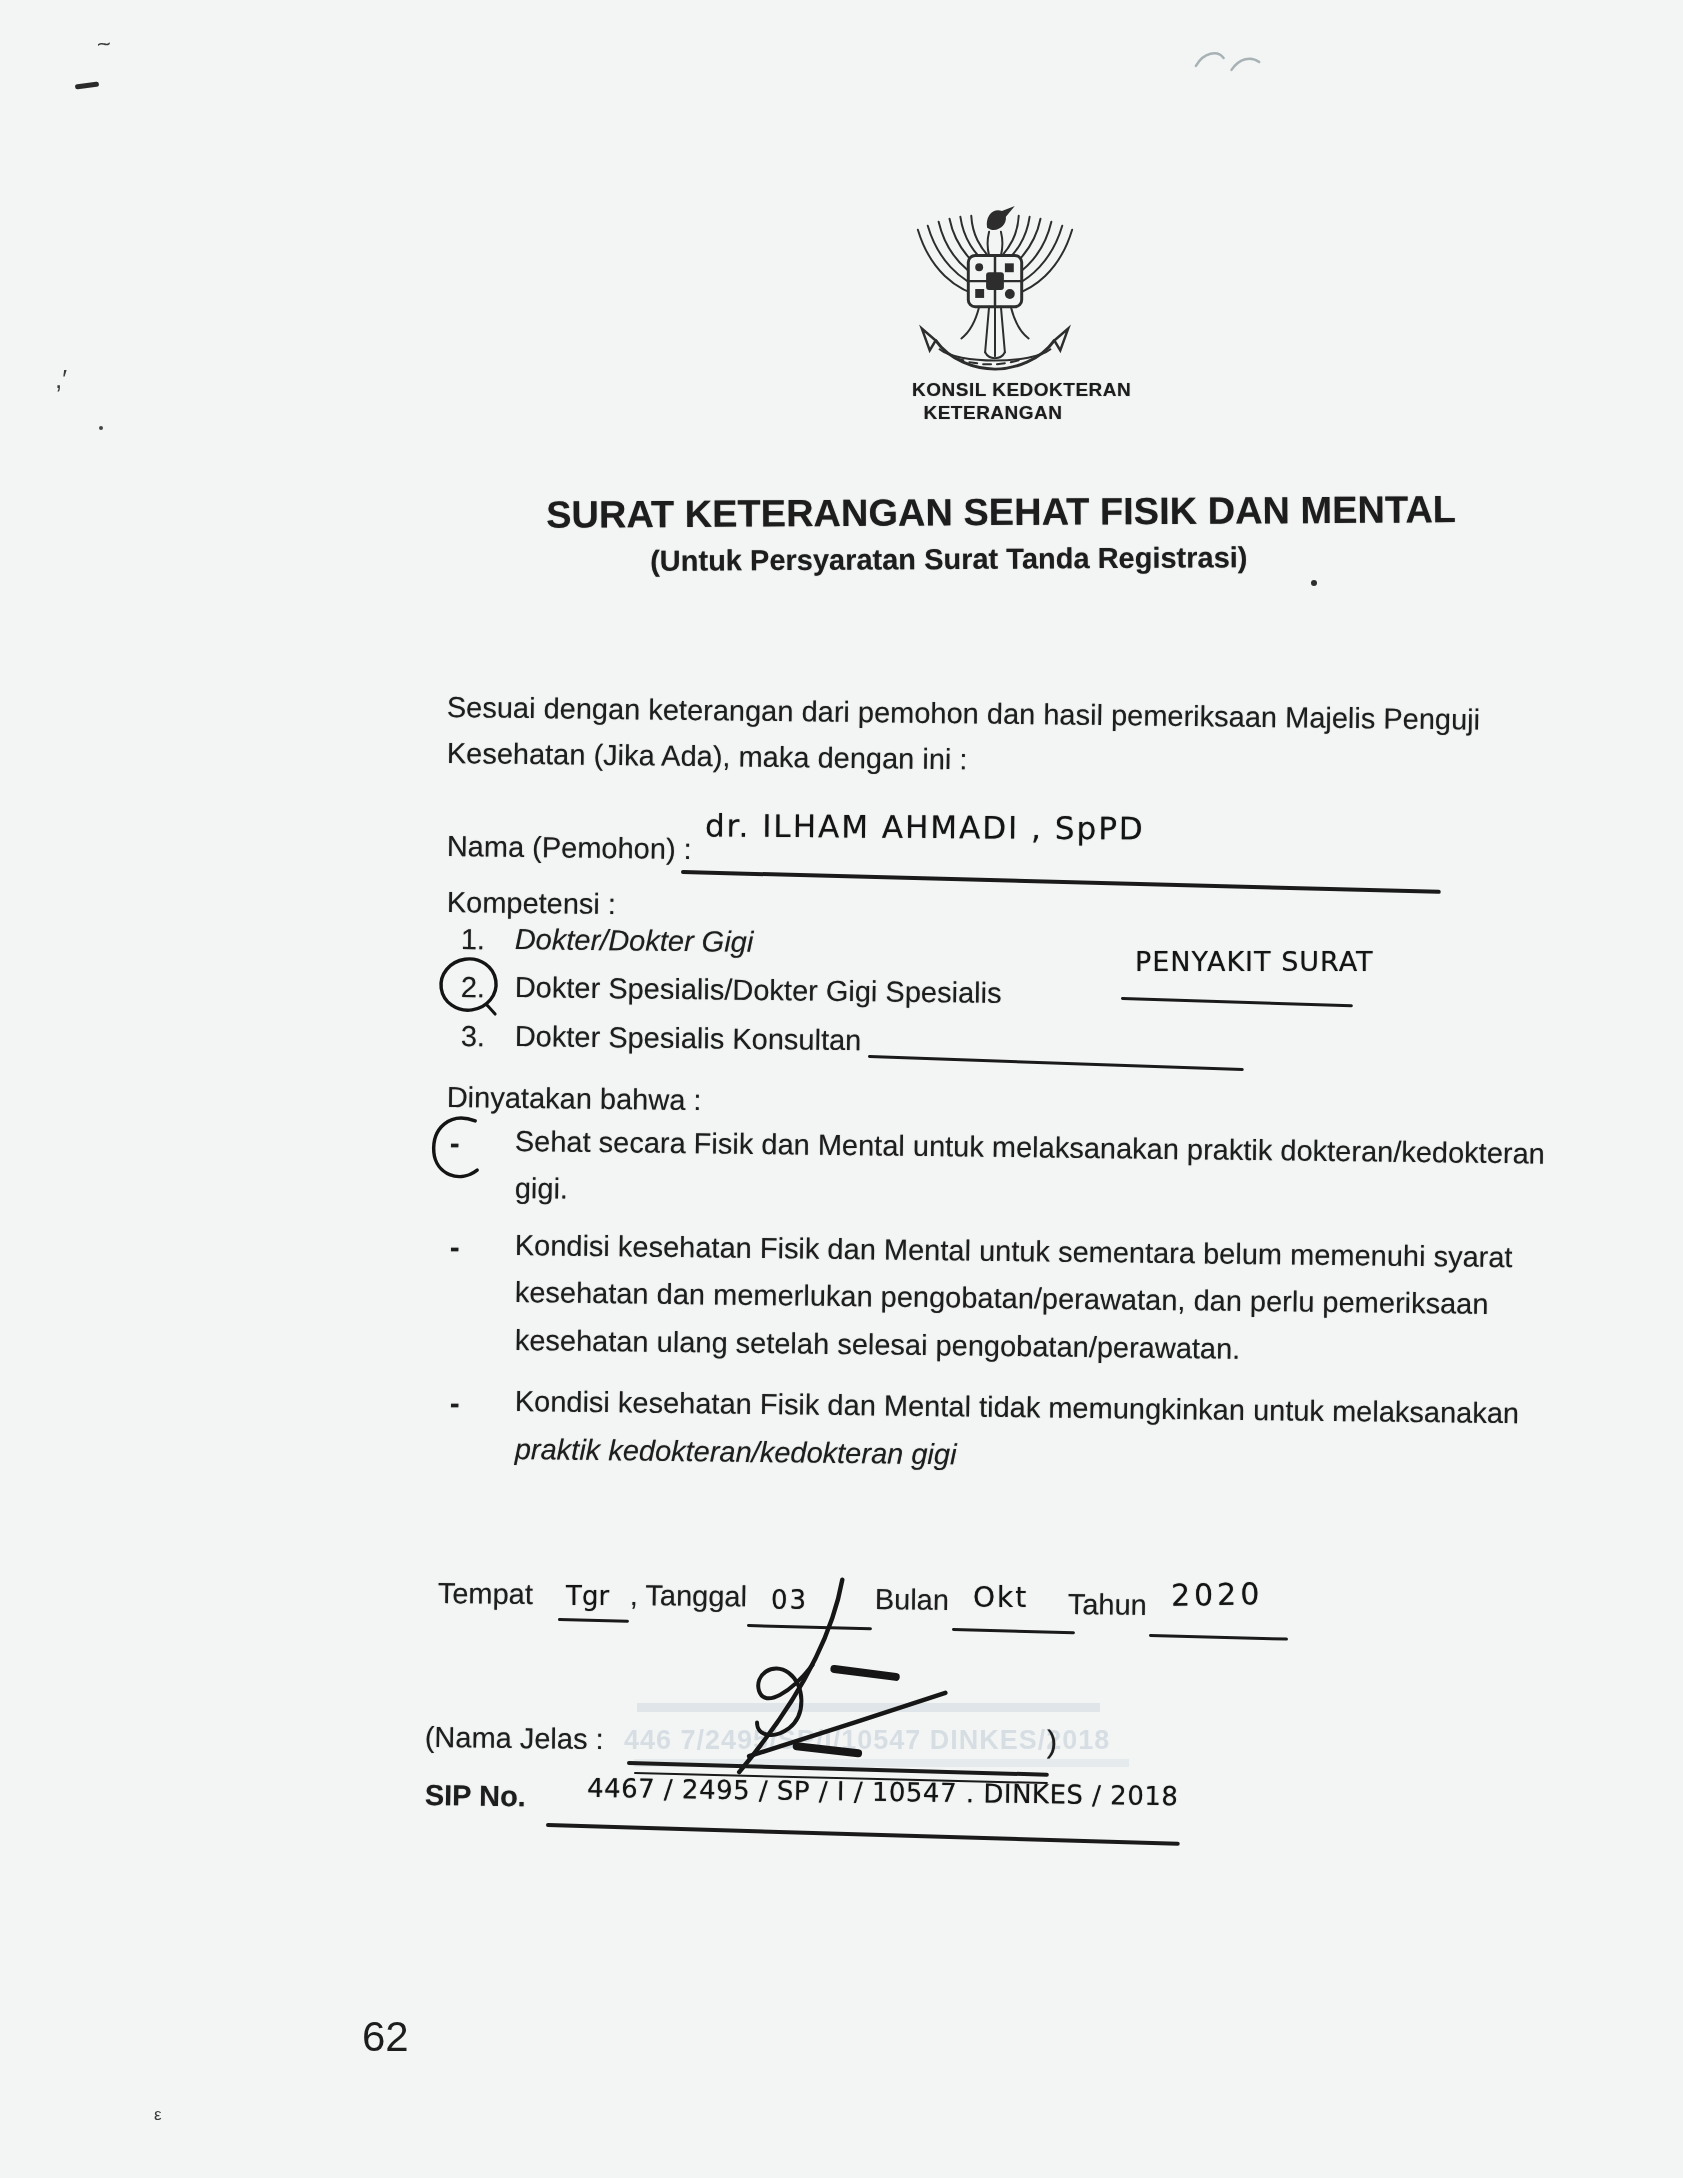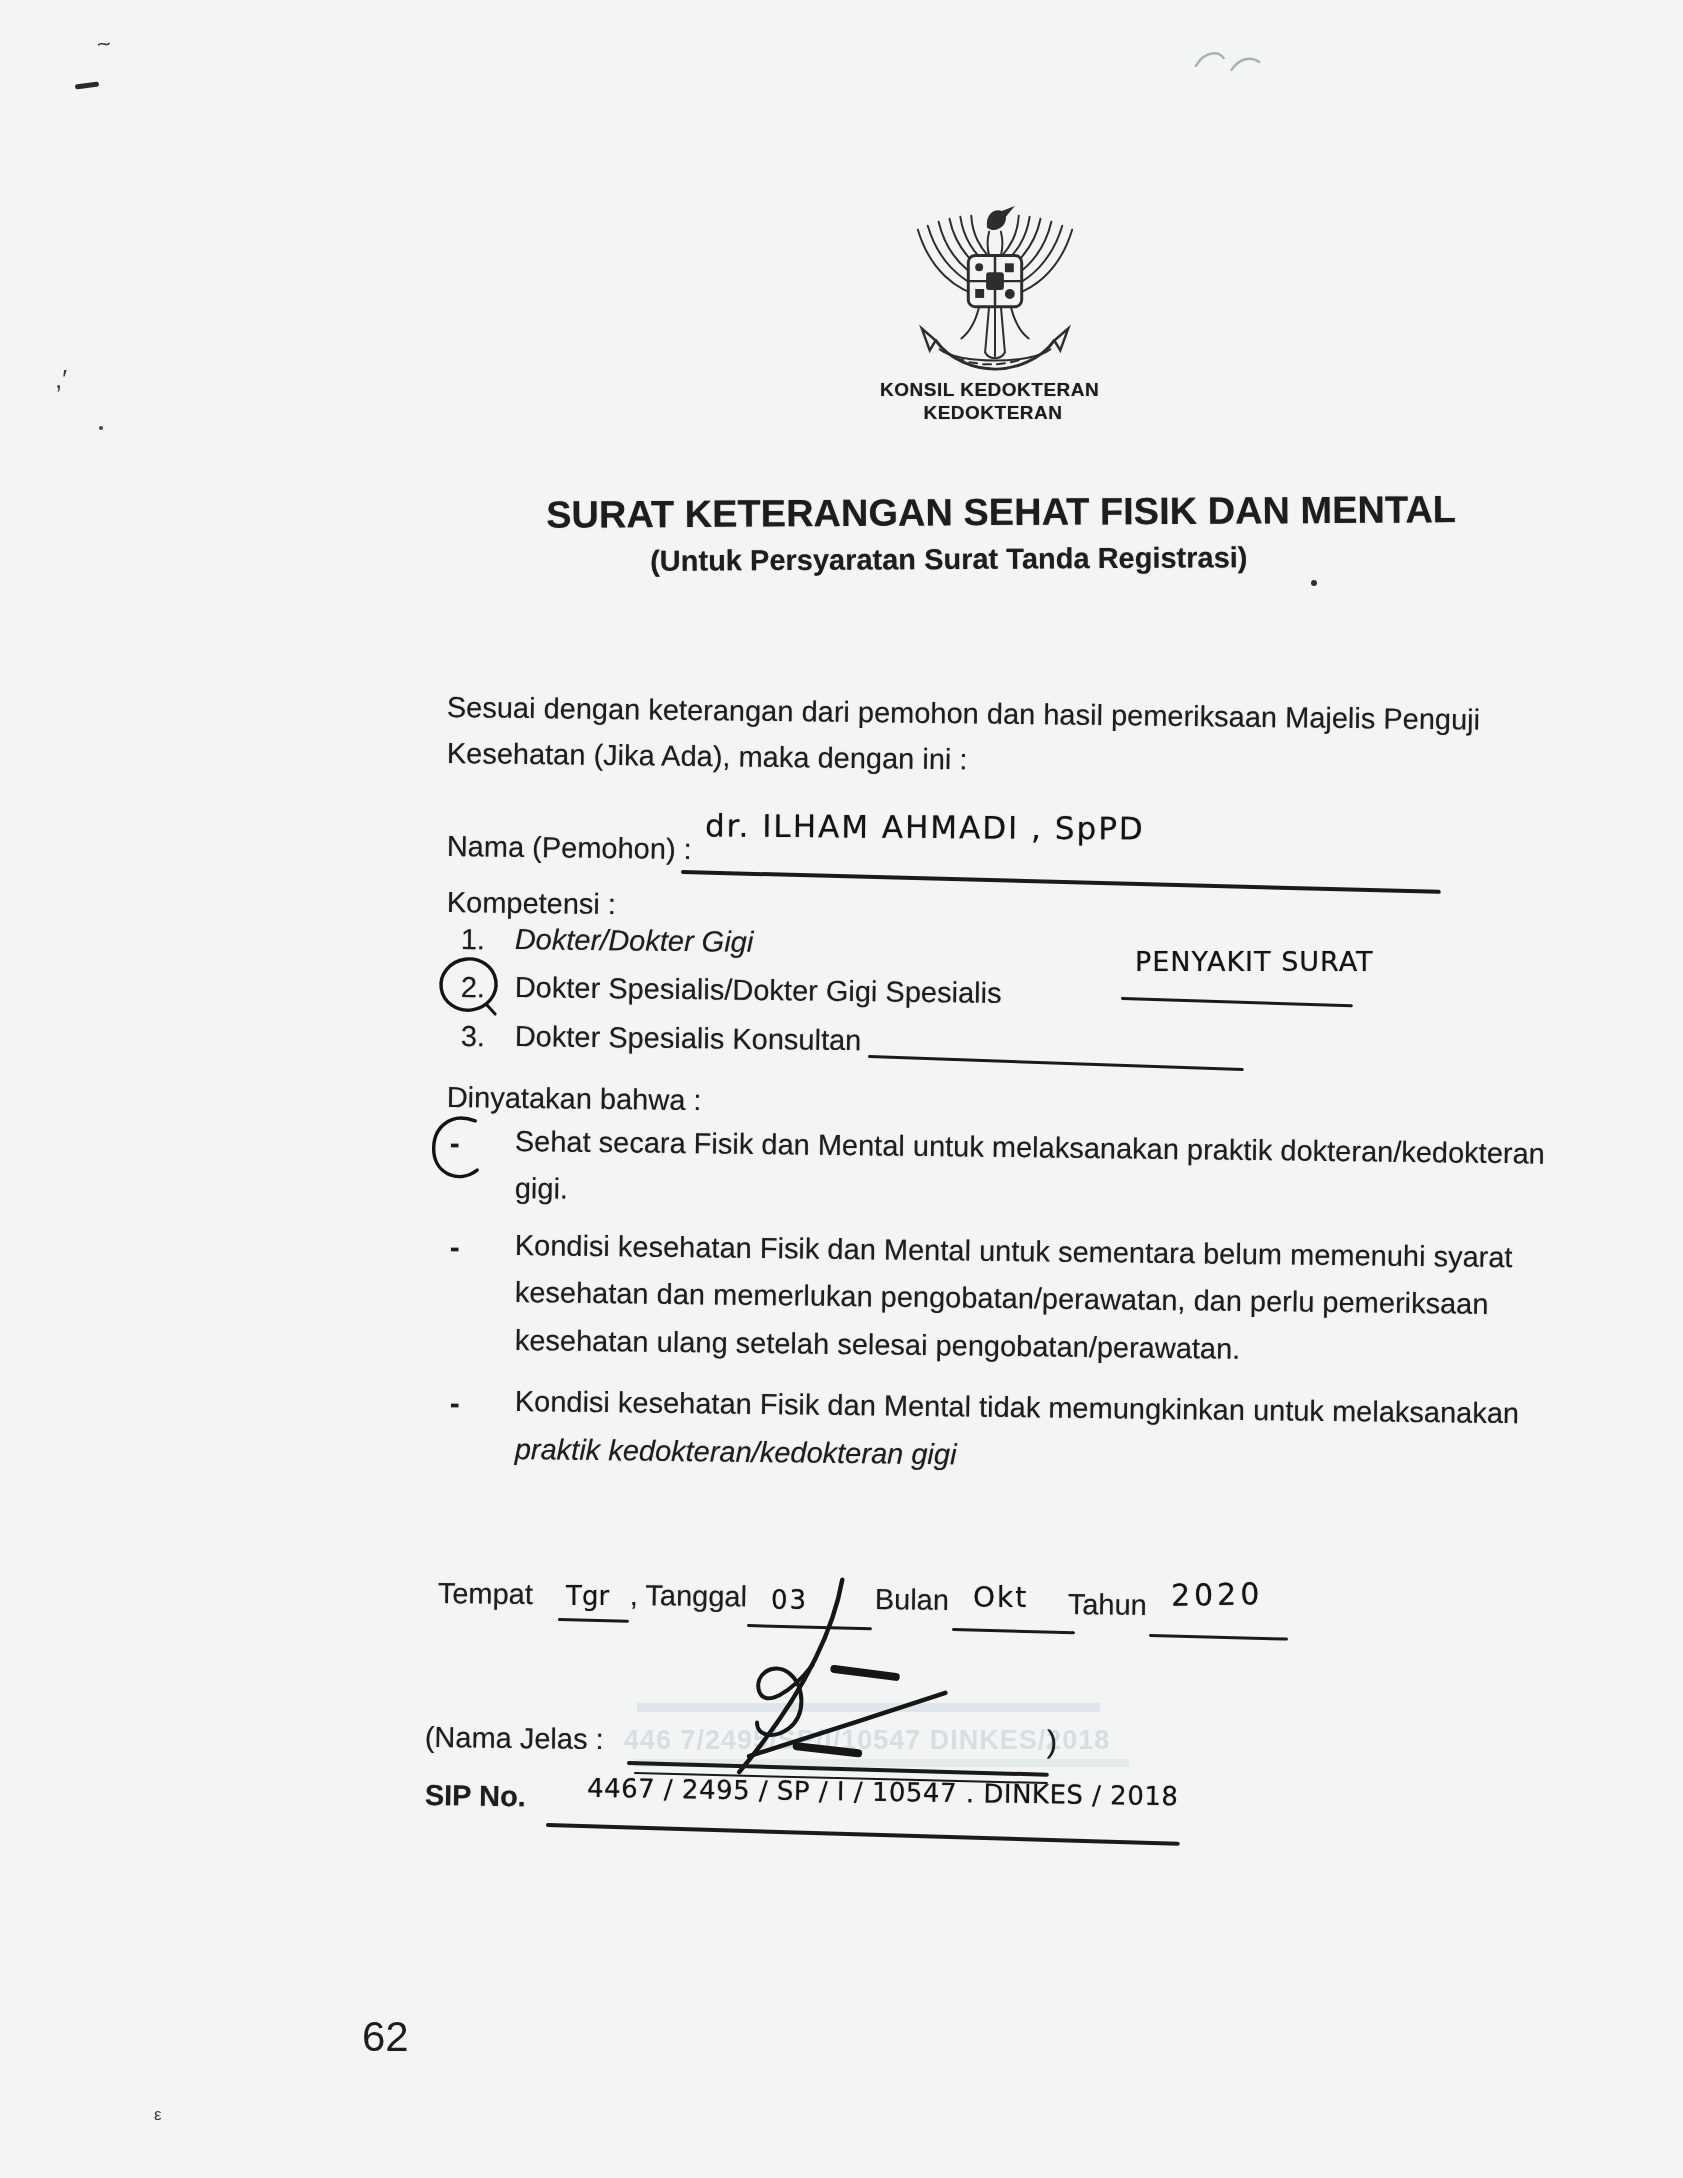--- a/index.html
+++ b/index.html
@@ -66,22 +66,22 @@
       <path d="M84 114 L 80 160 M90 114 L 90 164 M96 114 L 100 160"></path>
       <path d="M80 160 C 84 168, 96 168, 100 160"></path>
       <path d="M30 148 C 44 168, 70 177, 90 177 C 110 177, 136 168, 150 148" stroke-width="3"></path>
       <path d="M34 157 C 52 172, 128 172, 146 157"></path>
       <path d="M30 148 L 16 136 L 24 158 Z" fill="#f2f5f4" stroke-width="2.5"></path>
       <path d="M150 148 L 164 136 L 156 158 Z" fill="#f2f5f4" stroke-width="2.5"></path>
       <path d="M50 166 l 8 2 m 6 2 l 8 1 m 6 1 l 8 0 m 6 0 l 8 -1 m 6 -1 l 8 -2"></path>
     </g>
   </svg>
 
-  <div class="abs print b" style="left:880px;top:379px;width:218px;text-align:center;font-size:19px;letter-spacing:0.5px;">KONSIL KEDOKTERAN</div>
-  <div class="abs print b" style="left:884px;top:402px;width:218px;text-align:center;font-size:19px;letter-spacing:0.5px;">KEDOKTERAN</div>
+  <div class="abs print b" style="left:912px;top:379px;width:218px;text-align:center;font-size:19px;letter-spacing:0.5px;">KONSIL KEDOKTERAN</div>
+  <div class="abs print b" style="left:884px;top:402px;width:218px;text-align:center;font-size:19px;letter-spacing:0.5px;">KETERANGAN</div>
 
   <div class="abs print b tiltup" style="left:546px;top:491px;font-size:38px;">SURAT KETERANGAN SEHAT FISIK DAN MENTAL</div>
   <div class="abs print b tiltup" style="left:650px;top:543px;font-size:29px;">(Untuk Persyaratan Surat Tanda Registrasi)</div>
 
   <div class="abs print lbl tilt" style="left:447px;top:691px;">Sesuai dengan keterangan dari pemohon dan hasil pemeriksaan Majelis Penguji</div>
   <div class="abs print lbl tilt" style="left:447px;top:737px;">Kesehatan (Jika Ada), maka dengan ini :</div>
 
   <div class="abs print lbl tilt" style="left:447px;top:830px;">Nama (Pemohon) :</div>
   <div class="abs hw" style="left:705px;top:810px;font-size:31px;letter-spacing:2px;transform:rotate(.4deg);">dr. ILHAM AHMADI , SpPD</div>
   <div class="uline" style="left:681px;top:870px;width:760px;height:3.5px;transform:rotate(1.5deg);"></div>

